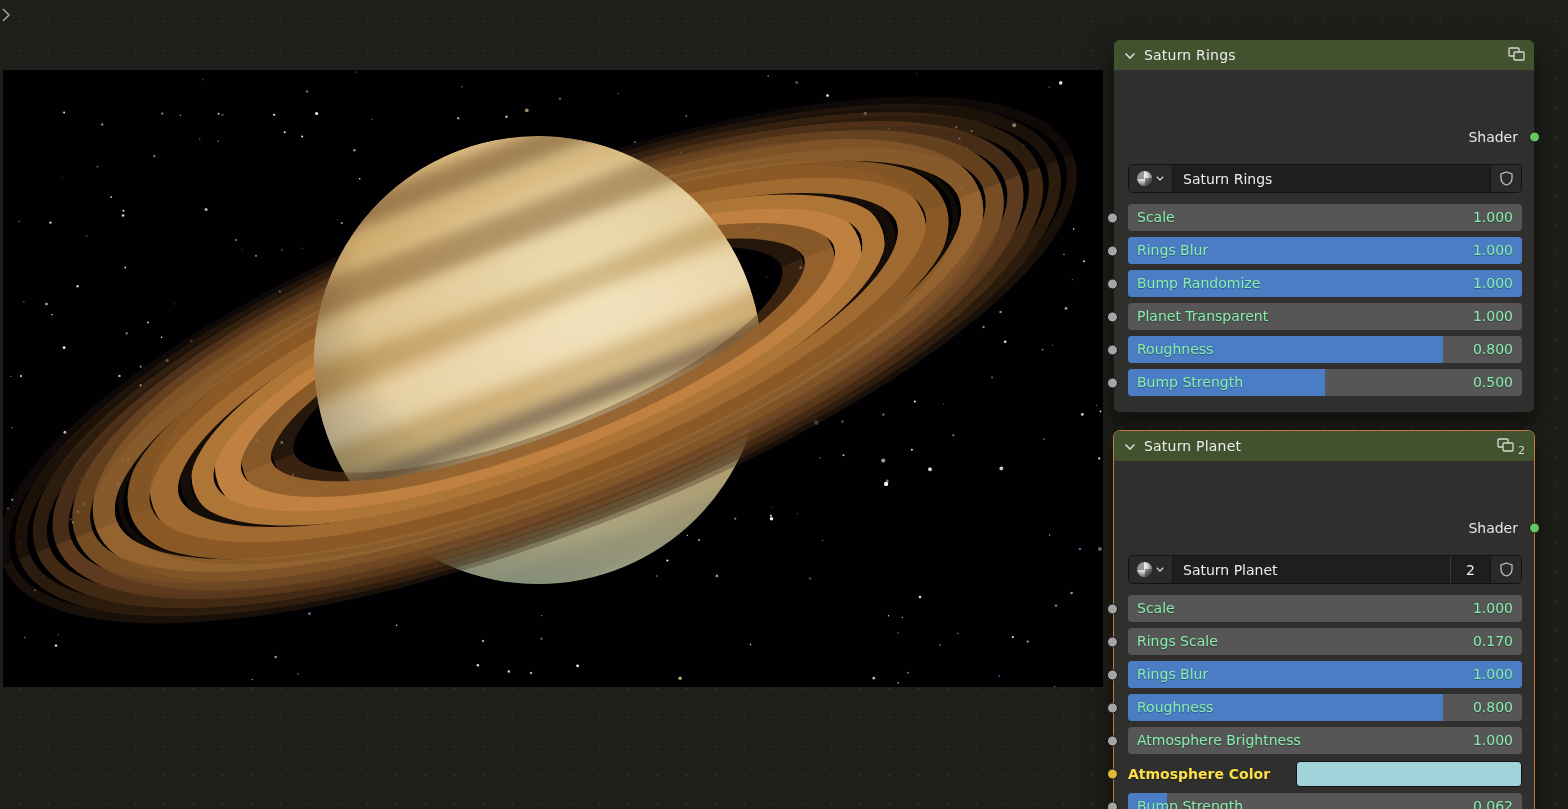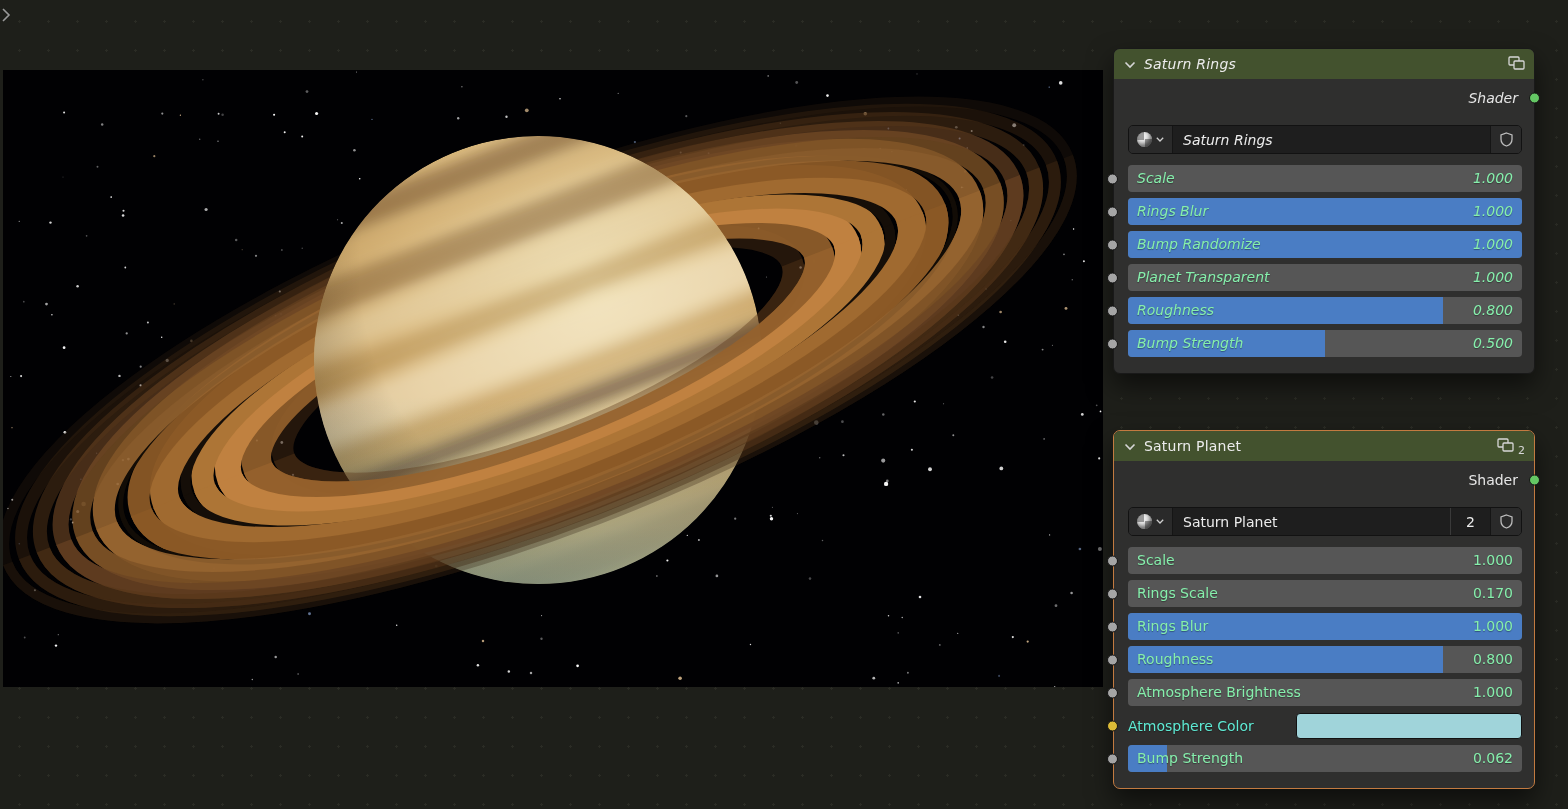--- a/index.html
+++ b/index.html
@@ -10,28 +10,28 @@
     background-size:29px 29px;background-position:5px 7px;
     font-family:"DejaVu Sans","Liberation Sans",sans-serif;
     position:relative;color:#e6e6e6;
   }
   .sidebar-toggle{position:absolute;left:1px;top:4px;width:18px;height:22px;display:flex;align-items:center;justify-content:flex-start;cursor:pointer;}
   .backdrop{position:absolute;left:3px;top:70px;width:1100px;height:617px;}
   .backdrop svg{display:block;width:100%;height:100%;}
 
   .node{position:absolute;width:422px;background:rgba(47,47,47,0.97);border-radius:7px;
         box-shadow:0 12px 26px rgba(0,0,0,.55);font-size:14px;}
-  .node.n0{left:1113px;top:48px;border:1px solid #191919;font-style:italic;}
+  .node.n0{left:1113px;top:39px;border:1px solid #191919;}
   .node.n1{left:1113px;top:430px;border:1px solid var(--selected-outline,#c27a40);}
   .node-header{display:flex;align-items:center;gap:8px;height:30px;padding:0 9px 0 10px;
         background:var(--header-green,#43522e);border-radius:6px 6px 0 0;}
   .node-title{color:#ececec;letter-spacing:.2px;}
   .spacer{flex:1;}
   .hdr-badge{font-size:11px;color:#d8d8d8;margin-left:-4px;align-self:flex-end;padding-bottom:4px;}
-  .node-body{padding:8px 12px 10px 14px;}
+  .node-body{padding:8px 12px 10px 14px;margin-top:48px;}
 
   .outrow{display:flex;justify-content:flex-end;align-items:center;height:22px;margin:0 4px 16px 0;position:relative;}
   .outrow .socket{left:auto;right:-22px;}
 
   .datablock{display:flex;height:29px;margin-bottom:11px;border:1px solid #121212;border-radius:5px;overflow:hidden;}
   .seg{display:flex;align-items:center;justify-content:center;cursor:pointer;}
   .mat-seg{width:44px;gap:4px;background:#2a2a2a;border-right:1px solid #151515;}
   .name-seg{flex:1;justify-content:flex-start;padding:0 10px;background:#1e1e1e;color:#ececec;}
   .users-seg{width:40px;background:#1e1e1e;border-left:1px solid #3a3a3a;color:#ececec;}
   .shield-seg{width:31px;background:#2a2a2a;border-left:1px solid #151515;}
@@ -39,21 +39,21 @@
      background:conic-gradient(#ededed 0 90deg,#989898 90deg 180deg,#ededed 180deg 270deg,#989898 270deg 360deg);
      box-shadow:inset -2px -3px 4px rgba(0,0,0,.55);}
 
   .row{height:27px;margin-bottom:6px;position:relative;}
   .slider{height:27px;border-radius:4px;background:var(--slider-gray,#565656);position:relative;overflow:hidden;cursor:ew-resize;}
   .slider .fill{position:absolute;top:0;bottom:0;left:0;width:0;background:var(--accent-blue,#4a7dc4);}
   .slider .lab,.slider .val{position:absolute;top:0;line-height:26px;color:#86efac;text-shadow:0 1px 1px rgba(0,0,0,.35);}
   .slider .lab{left:9px;}
   .slider .val{right:9px;}
   .color-row{display:flex;align-items:center;height:27px;}
-  .color-row .lab{color:#5eead4;text-shadow:0 1px 1px rgba(0,0,0,.35);}
+  .color-row .lab{color:#fde047;text-shadow:0 1px 1px rgba(0,0,0,.35);font-weight:bold;}
   .swatch{margin-left:auto;width:226px;height:26px;border-radius:4px;border:1px solid #121212;cursor:pointer;}
 
   .socket{position:absolute;left:-21px;top:50%;transform:translateY(-50%);
      width:11px;height:11px;border-radius:50%;background:var(--socket-gray,#a5a5a5);border:1px solid #141414;cursor:crosshair;}
   .socket.green{background:var(--socket-shader-green,#64c764);}
   .socket.yellow{background:var(--socket-color-yellow,#dcbb37);}
 </style>
 </head>
 <body>
 

